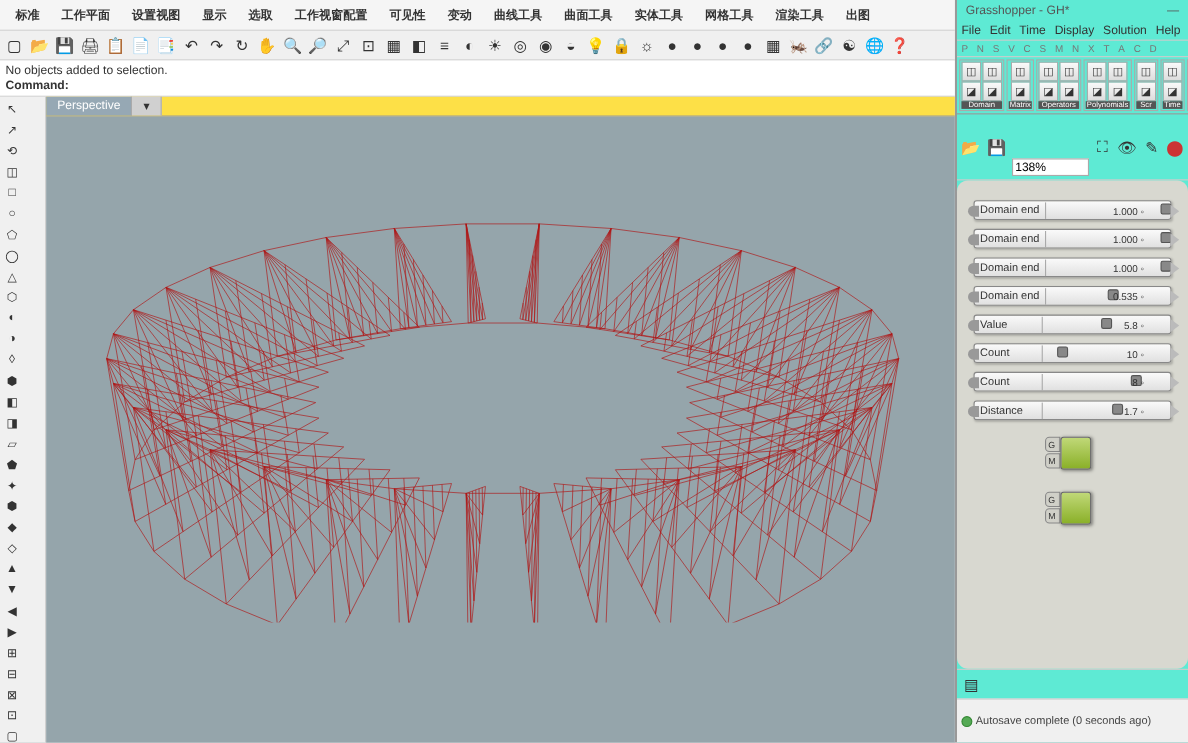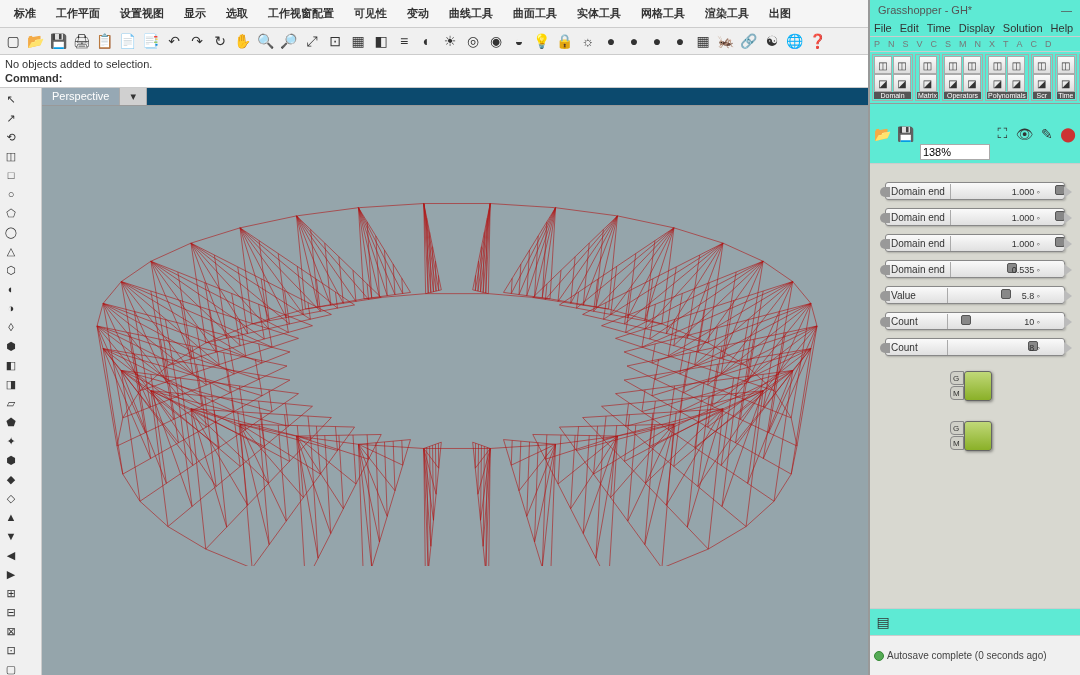--- a/index.html
+++ b/index.html
@@ -8,38 +8,38 @@
 .menu-bar { display: flex; background: #f5f5f5; border-bottom: 1px solid #ccc; padding: 2px 4px; gap: 0; }
 .menu-item { padding: 4px 10px; cursor: pointer; font-weight: bold; }
 .toolbar-row { display: flex; background: #f0f0f0; border-bottom: 1px solid #ccc; padding: 2px; gap: 1px; }
 .tool-btn { width: 22px; height: 22px; border: 1px solid transparent; display: flex; align-items: center; justify-content: center; cursor: pointer; font-size: 14px; }
 .cmd-area { background: #fff; border-bottom: 1px solid #ccc; padding: 2px 4px; font-size: 11px; }
 .cmd-line { padding: 1px; }
 .workspace { flex: 1; display: flex; }
 .side-tools { width: 42px; background: #f0f0f0; border-right: 1px solid #ccc; display: flex; flex-direction: column; flex-wrap: wrap; padding: 2px; gap: 1px; align-content: flex-start; }
 .side-tools .tool-btn { width: 18px; height: 18px; font-size: 11px; }
 .viewport-area { flex: 1; display: flex; flex-direction: column; }
-.view-tabs { display: flex; background: #0c4a6e; border-bottom: 1px solid #999; }
+.view-tabs { display: flex; background: #fde047; border-bottom: 1px solid #999; }
 .view-tab { padding: 2px 10px; border-right: 1px solid #aaa; background: #d0d0d0; cursor: pointer; font-size: 11px; }
 .view-tab.active { background: #96a8b4; color: #fff; }
 .viewport { flex: 1; background: #95a5ab; position: relative; overflow: hidden; }
 
 .grasshopper { width: 210px; display: flex; flex-direction: column; background: #5eead4; }
 .gh-title { padding: 4px 8px; font-size: 11px; color: #555; display: flex; justify-content: space-between; }
 .gh-menu { display: flex; padding: 2px 4px; gap: 8px; font-size: 11px; color: #333; border-bottom: 1px solid #ccc; }
 .gh-tabs { display: flex; padding: 2px 4px; gap: 8px; font-size: 9px; color: #777; border-bottom: 1px solid #ccc; }
 .gh-ribbon { display: flex; padding: 2px; gap: 2px; border-bottom: 1px solid #999; }
 .gh-group { display: flex; flex-direction: column; align-items: center; border: 1px solid #aaa; padding: 1px; }
 .gh-group-icons { display: flex; gap: 1px; }
 .gh-rib-btn { width: 18px; height: 18px; background: linear-gradient(#fafafa,#ddd); border: 1px solid #aaa; font-size: 10px; display: flex; align-items: center; justify-content: center; }
 .gh-group-label { font-size: 7px; background: #555; color: #fff; width: 100%; text-align: center; padding: 0 1px; }
 .gh-tool-row { display: flex; padding: 3px; gap: 4px; align-items: center; border-bottom: 1px solid #ccc; }
 .gh-zoom { flex: 1; }
 .gh-zoom input { width: 70px; font-size: 11px; border: 1px solid #aaa; padding: 1px 2px; margin-top: 37px; }
-.gh-canvas { flex: 1; background: #d8d8d0; padding: 10px 4px; overflow: hidden; position: relative; }
+.gh-canvas { flex: 1; background: #d8d8d0; padding: 10px 4px; overflow: hidden; position: relative; border-radius: 10px; }
 .gh-slider { margin: 8px auto; width: 180px; background: linear-gradient(#fafafa,#e0e0e0); border: 1px solid #888; border-radius: 3px; display: flex; align-items: center; height: 18px; font-size: 10px; position: relative; box-shadow: 1px 1px 2px rgba(0,0,0,.2); }
 .gh-slider-label { padding: 2px 5px; border-right: 1px solid #aaa; white-space: nowrap; min-width: 62px; position: relative; }
 .gh-slider-track { flex: 1; position: relative; height: 14px; margin: 0 4px; }
 .gh-slider-val { position: absolute; right: 20px; font-size: 9px; color: #333; top: 3px; }
 .gh-grip { position: absolute; width: 10px; height: 10px; background: #888; border: 1px solid #555; border-radius: 2px; top: 1px; }
 .gh-slider::before { content:""; position:absolute; left:-6px; top:4px; width:10px; height:10px; background:#999; border-radius:50% 0 0 50%; }
 .gh-slider::after { content:""; position:absolute; right:-8px; top:3px; width:0; height:0; border-left:8px solid #bbb; border-top:6px solid transparent; border-bottom:6px solid transparent; }
 .gh-comp { width: 50px; height: 35px; margin: 15px auto; position: relative; }
 .gh-comp-body { position: absolute; left: 14px; top: 0; width: 28px; height: 30px; background: linear-gradient(#c0d878,#8ab028); border: 1px solid #666; border-radius: 3px; box-shadow: 1px 1px 3px rgba(0,0,0,.4); }
 .gh-comp-in { position: absolute; left: 0; width: 14px; display: flex; flex-direction: column; }
@@ -746,20 +746,27 @@
           <span class="gh-slider-val">10 ◦</span>
         </div>
       </div>
       <div class="gh-slider">
         <div class="gh-slider-label">Count</div>
         <div class="gh-slider-track">
           <div class="gh-grip" style="left:70%"></div>
           <span class="gh-slider-val">8 ◦</span>
         </div>
       </div>
+      <div class="gh-slider">
+        <div class="gh-slider-label">Distance</div>
+        <div class="gh-slider-track">
+          <div class="gh-grip" style="left:55%"></div>
+          <span class="gh-slider-val">1.7 ◦</span>
+        </div>
+      </div>
       <div class="gh-comp">
         <div class="gh-comp-in">
           <span>G</span>
           <span>M</span>
         </div>
         <div class="gh-comp-body"></div>
       </div>
       <div class="gh-comp">
         <div class="gh-comp-in">
           <span>G</span>

